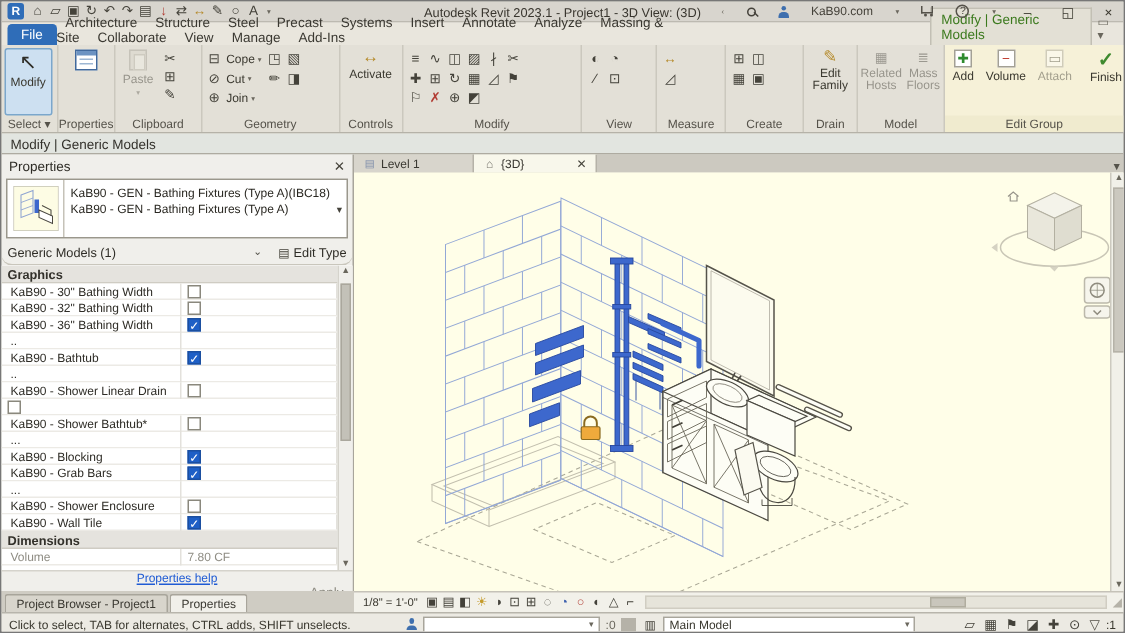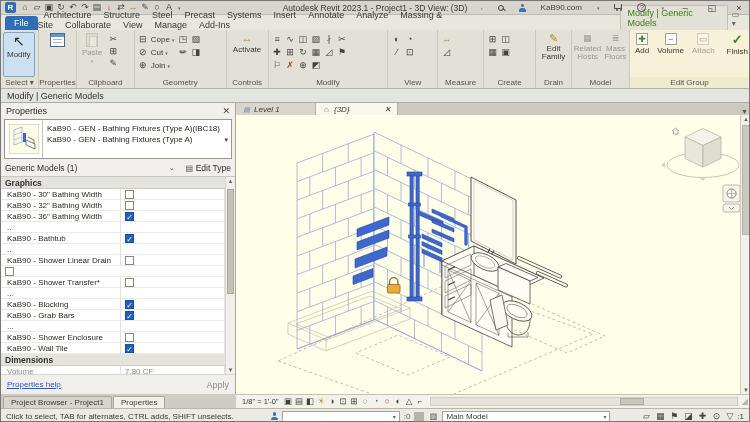--- a/index.html
+++ b/index.html
@@ -59,48 +59,48 @@
   .ctxbar{position:absolute;top:88px;left:0;right:0;height:14px;background:#e2e5e0;border-bottom:1px solid #aeaba1;font-size:9px;color:#33312b;display:flex;align-items:center;padding-left:6px;}
 
   
   .props{position:absolute;top:102px;left:0;width:235px;height:291px;background:#f0efeb;border-right:1px solid #a8a59b;display:flex;flex-direction:column;font-size:8.5px;color:#2e2c26;}
   .p-head{height:15px;display:flex;align-items:center;padding:0 5px;font-size:9px;}
   .p-close{margin-left:auto;font-size:9px;color:#44423a;}
   .tsel{height:40px;margin:1px 3px;background:#fff;border:1px solid #9a978c;display:flex;position:relative;}
   .tsel-icon{width:38px;border-right:1px solid #c5c2b8;display:flex;align-items:center;justify-content:center;}
   .tsel-text{padding:3px 10px 0 4px;font-size:8px;line-height:11px;color:#2a2822;}
   .tsel-caret{position:absolute;right:3px;top:16px;font-size:7px;color:#44423a;}
-  .erow{height:17px;display:flex;align-items:center;padding:0 4px;border-bottom:1px solid #c9c6bc;}
+  .erow{height:17px;display:flex;align-items:center;padding:0 4px;border-bottom:1px solid #c9c6bc;border-radius:7px;}
   .erow .ecaret{margin-left:auto;font-size:7px;color:#55534b;}
   .etype{margin-left:10px;display:flex;align-items:center;gap:2px;}
   .params{position:relative;flex:1;background:#fff;overflow:hidden;}
   .p-inner{position:absolute;top:0;left:0;right:10px;bottom:0;}
   .sec-h{height:12px;background:#e5e3de;border-bottom:1px solid #cfccc3;font-weight:bold;font-size:8.5px;padding-left:4px;line-height:12px;color:#33312b;}
   .p-row{height:11px;display:flex;align-items:center;border-bottom:1px solid #eceae5;background:#fff;}
   .p-name{width:120px;padding-left:6px;border-right:1px solid #e3e1dc;white-space:nowrap;overflow:hidden;font-size:8px;line-height:11px;}
   .p-val{flex:1;padding-left:4px;border-right:1px solid #e3e1dc;height:100%;display:flex;align-items:center;font-size:8px;}
   .p-row.ro .p-name,.p-row.ro .p-val{color:#8f8d84;}
   .cb{width:9px;height:9px;border:1px solid #8a887d;background:#fff;display:inline-block;}
   .cb.on{background:#1e5fc6;border-color:#1b4fa0;color:#fff;font-size:8px;line-height:9px;text-align:center;}
   .vscroll2{position:absolute;top:0;right:0;bottom:0;width:10px;background:#f0efeb;border-left:1px solid #d5d3cc;font-size:6px;color:#6a675d;text-align:center;}
   .vscroll2 .thumb{position:absolute;top:12px;left:1px;width:7px;height:105px;background:#c3c1b8;border:1px solid #aaa79d;}
   .vscroll2 .up{position:absolute;top:1px;left:0;right:0;}
   .vscroll2 .dn{position:absolute;bottom:1px;left:0;right:0;}
-  .helprow{height:20px;display:flex;align-items:center;padding:0 6px;background:#f0efeb;border-top:1px solid #d5d3cc;}
+  .helprow{height:14px;display:flex;align-items:center;padding:0 6px;background:#f0efeb;border-top:1px solid #d5d3cc;flex-direction:column;}
   .helplink{color:#1f5bd4;text-decoration:underline;font-size:8px;}
   .applybtn{margin-left:auto;color:#8f8d84;font-size:9px;}
 
   
   .btabs{position:absolute;top:393px;left:0;width:235px;height:14px;background:#cfccc3;display:flex;align-items:flex-end;gap:1px;padding-left:2px;font-size:8px;color:#3a3831;}
   .btab{padding:1px 7px;border:1px solid #a8a59b;border-bottom:none;border-radius:2px 2px 0 0;background:#d8d5cc;white-space:nowrap;}
   .btab.active{background:#f1f0ea;}
 
   
   .drawing{position:absolute;top:102px;left:235px;width:515px;height:305px;display:flex;flex-direction:column;}
-  .vtabs{height:12px;background:#ccc9c0;display:flex;align-items:flex-end;font-size:8px;color:#3a3831;font-style:italic;}
+  .vtabs{height:12px;background:#ccc9c0;display:flex;align-items:flex-end;font-size:8px;color:#3a3831;}
   .vtab{display:flex;align-items:center;gap:3px;padding:1px 6px;height:12px;}
   .vtab.inactive{background:#d8d5cc;border-right:1px solid #b5b2a8;width:80px;}
   .vtab.active{background:#f8f7eb;border-right:1px solid #b5b2a8;width:82px;}
   .vtab .vx{margin-left:auto;font-size:8px;color:#44423a;}
   .vtabs .ovf{margin-left:auto;font-size:7px;color:#55534b;padding:0 3px;}
   .canvasrow{flex:1;display:flex;background:#fffee8;}
   .canvas{width:504px;height:279px;position:relative;}
   .vscroll{width:11px;background:#f1f0e9;border-left:1px solid #ccc9bf;position:relative;font-size:6px;color:#6a675d;text-align:center;}
   .vscroll .thumb{position:absolute;top:10px;left:1px;width:8px;height:110px;background:#cbc8bf;border:1px solid #b5b2a8;}
   .vcb{height:14px;background:#f2f1ea;border-top:1px solid #c5c2b8;display:flex;align-items:center;gap:1px;padding:0 3px;font-size:8px;color:#3a382f;}
@@ -382,21 +382,21 @@
             <span class="p-val">
               <span class="cb"></span>
             </span>
           </div>
           <div class="p-row">
             <span class="p-val">
               <span class="cb"></span>
             </span>
           </div>
           <div class="p-row">
-            <span class="p-name">KaB90 - Shower Transfer*</span>
+            <span class="p-name">KaB90 - Shower Bathtub*</span>
             <span class="p-val">
               <span class="cb"></span>
             </span>
           </div>
           <div class="p-row">
             <span class="p-name">...</span>
             <span class="p-val"></span>
           </div>
           <div class="p-row">
             <span class="p-name">KaB90 - Blocking</span>

